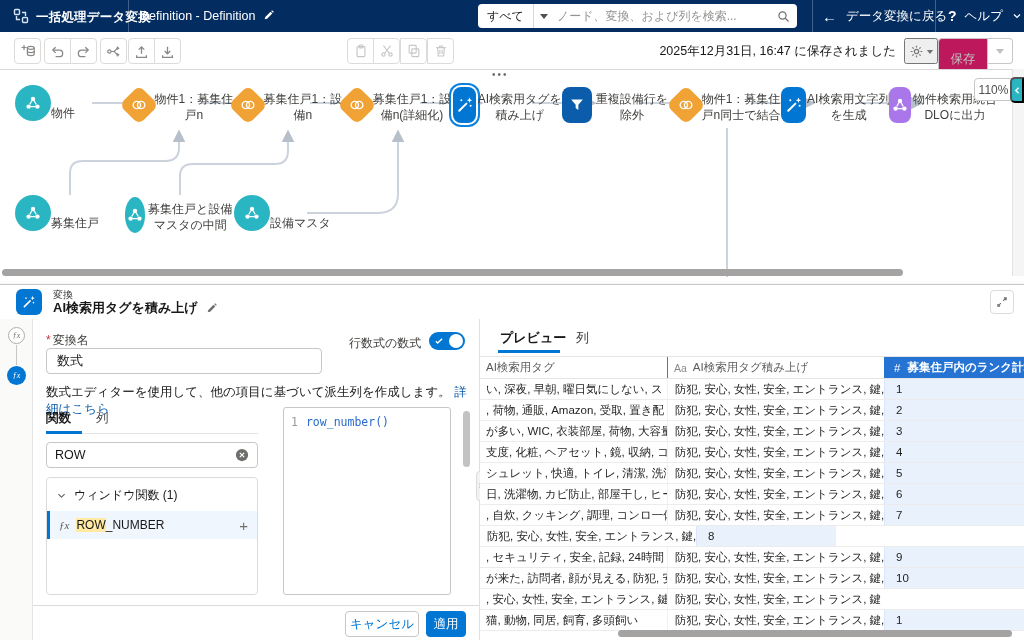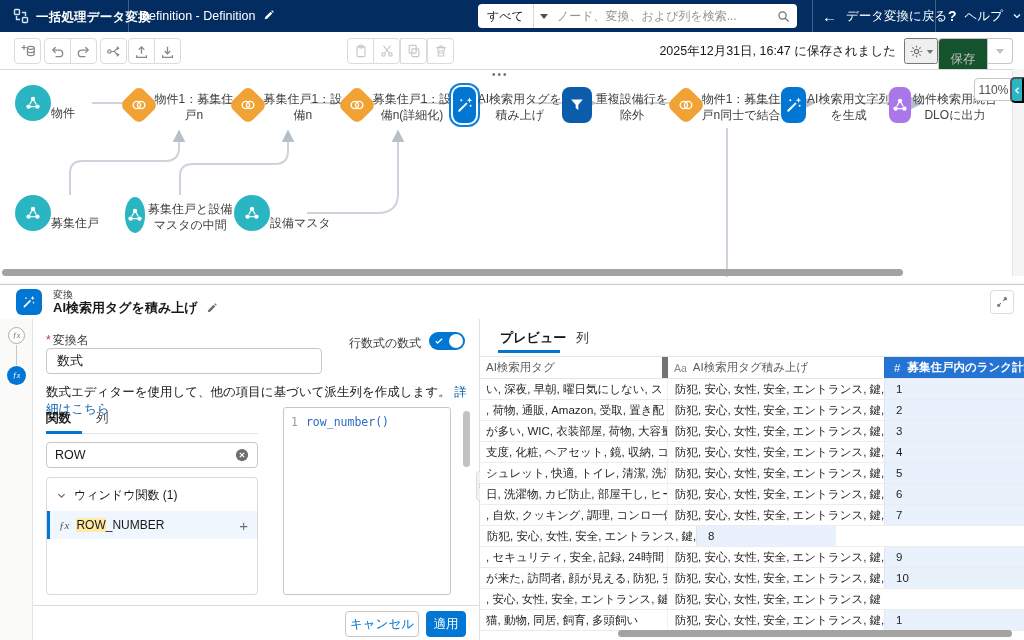--- a/index.html
+++ b/index.html
@@ -31,21 +31,21 @@
 
   
   .toolbar{position:absolute;top:32px;left:0;width:1024px;height:37px;background:#fff}
   .tb{position:absolute;top:6px;width:27px;height:26px;background:#fff;border:1px solid #dddbda;border-radius:4px;color:#8a8886;display:flex;align-items:center;justify-content:center;cursor:pointer}
   .tb.joinL{border-radius:4px 0 0 4px}
   .tb.joinR{border-radius:0 4px 4px 0;margin-left:-1px}
   .tb.dis{color:#c9c7c5}
   .save-status{position:absolute;top:11px;left:600px;width:296px;text-align:right;font-size:12.5px;color:#181818}
   .gear-btn{position:absolute;top:6px;left:904px;width:34px;height:26px;display:flex;align-items:center;justify-content:center;gap:2px;color:#747474;cursor:pointer}
   .save-split{position:absolute;top:6px;left:938px;display:flex}
-  .save-main{width:50px;height:42px;border:1px solid #c9c7c5;border-radius:4px 0 0 4px;background:#14532d;color:#c1bfbd;font-size:12.5px;display:flex;align-items:center;justify-content:center}
+  .save-main{width:50px;height:42px;border:1px solid #c9c7c5;border-radius:4px 0 0 4px;background:#be185d;color:#c1bfbd;font-size:12.5px;display:flex;align-items:center;justify-content:center}
   .save-caret{width:25px;height:26px;border:1px solid #c9c7c5;border-left:none;border-radius:0 4px 4px 0;background:#fff;color:#c1bfbd;display:flex;align-items:center;justify-content:center}
 
   
   .canvas{position:absolute;top:69px;left:0;width:1012px;height:207px;background:#fff;border-top:1px solid #d8d8d8}
   .edges{position:absolute;left:0;top:0;pointer-events:none}
   .node{position:absolute;width:110px;display:flex;align-items:flex-end;text-align:center;cursor:pointer}
   .nicon{width:36px;height:36px;display:flex;align-items:center;justify-content:center}
   .circ{border-radius:50%;background:#2ab5c3}
   .sq{border-radius:8px;background:#0176d3}
   .sq.filter{background:#0b5cab}
@@ -112,21 +112,21 @@
   .vdivider{width:1px;background:#e0e0e0;position:relative}
   .grip{position:absolute;left:-3px;top:152px;width:7px;height:30px;background:#f3f2f2;border:1px solid #dddbda;border-radius:4px;color:#8a8886;font-size:7px;line-height:4px;display:flex;align-items:center;justify-content:center;cursor:col-resize;letter-spacing:-1px}
 
   .preview{flex:1;position:relative;background:#fff}
   .pv-tab{position:absolute;top:10px;font-size:13px;color:#3e3e3c;cursor:pointer}
   .pv-tab.act{font-weight:700;color:#181818}
   .pv-underline{position:absolute;left:18px;top:31px;width:62px;height:3px;background:#0176d3}
   .ptable{position:absolute;left:0;top:37px;width:544px}
   .thead{display:flex;height:23px;border-top:1px solid #e5e5e5;border-bottom:1px solid #e5e5e5;background:#fff}
   .hc{display:flex;align-items:center;padding:0 6px;font-size:11.5px;color:#5c5c5c;overflow:hidden;white-space:nowrap}
-  .hc1{width:188px;border-right:6px solid #737373}
+  .hc1{width:188px;border-right:1px solid #737373}
   .hc2{width:216px;gap:6px}
   .hc-aa{color:#8a8886;font-size:10.5px}
   .hc3{width:140px;background:#2574d4;color:#fff;font-weight:700;gap:7px;padding:0 10px;cursor:pointer}
   .hc3 .hash{font-weight:400}
   .trow{display:flex;height:21px;border-bottom:1px solid #ececeb;font-size:11.5px;color:#201f1e}
   .c1{width:188px;padding:0 6px;display:flex;align-items:center;overflow:hidden;white-space:nowrap;border-right:1px solid #f1f1f0}
   .c2{width:216px;padding:0 7px;display:flex;align-items:center;overflow:hidden;white-space:nowrap}
   .c3{width:140px;background:#e8f1fc;padding:0 11px;display:flex;align-items:center;border-left:1px solid #d9e7f8}
   .pv-scroll{position:absolute;left:138px;top:311px;width:394px;height:7px;background:#a5a3a1;border-radius:4px;cursor:pointer}
 </style>

